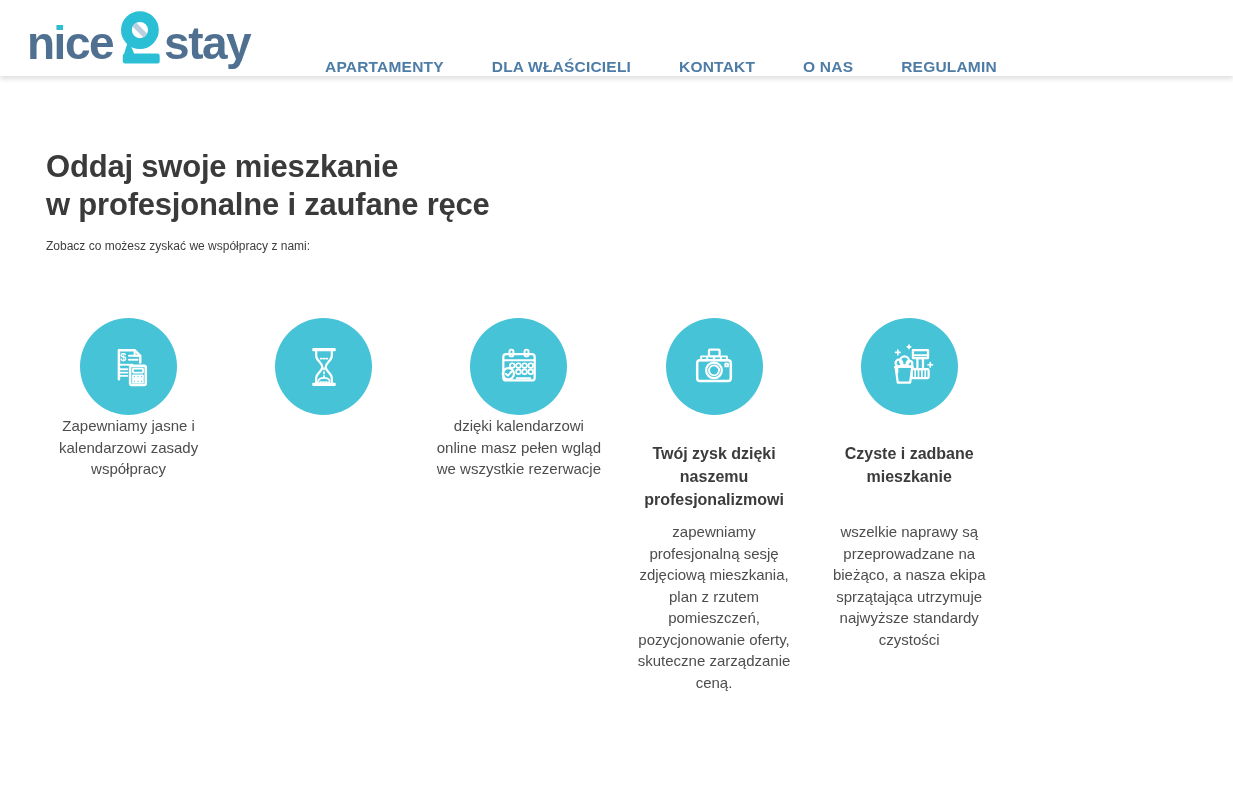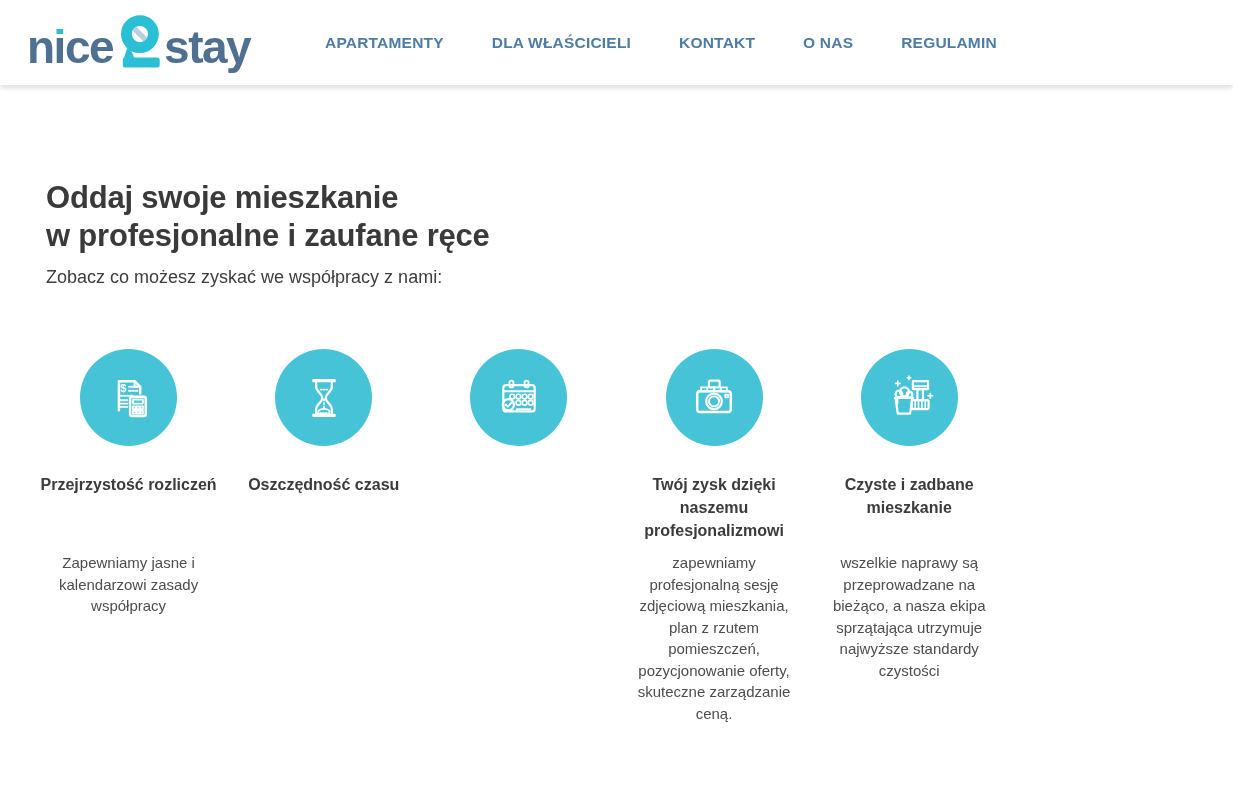--- a/index.html
+++ b/index.html
@@ -6,54 +6,54 @@
   html, body { background: #fff; }
   body {
     width: 1233px; height: 803px;
     font-family: "Liberation Sans", "DejaVu Sans", sans-serif;
     overflow: hidden; position: relative;
   }
   .page { width: 1233px; height: 803px; background: #fff; overflow: hidden; position: relative; }
 
   
   header {
-    height: 85px; background: #fff; position: relative; z-index: 5;
+    height: 76px; background: #fff; position: relative; z-index: 5;
     box-shadow: 0 3px 5px rgba(0,0,0,0.13);
     display: flex; align-items: center;
   }
   .logo { display: flex; align-items: flex-end; margin-left: 27px; cursor: pointer; }
   .logo-text {
     font-size: 46px; font-weight: bold; color: #4f7090;
     letter-spacing: -1.5px; line-height: 1; white-space: nowrap;
   }
   .logo-left-wrap { position: relative; display: inline-block; }
   .logo-overlay {
     position: absolute; left: 0; top: 0; color: #2abfd4;
     clip-path: inset(3% 57% 73% 33% round 50%);
     pointer-events: none; user-select: none;
   }
   .logo-pin { margin: 0 -2px -3px -1px; display: block; }
 
   nav {
     position: absolute; left: 325px; top: 0; height: 100%;
-    display: flex; align-items: center; gap: 48px;
+    display: flex; align-items: flex-end; gap: 48px;
   }
   nav a {
     font-size: 15.5px; font-weight: bold; color: #4d7ca6;
     text-decoration: none; letter-spacing: 0.2px; white-space: nowrap; cursor: pointer;
   }
 
   
-  main { padding-top: 94px; }
+  main { padding-top: 72px; }
   h1 {
     margin-left: 46px; font-size: 31px; line-height: 38px;
     font-weight: bold; color: #3a3a3a; white-space: pre-line; letter-spacing: -0.2px;
   }
   .subtitle {
-    margin: 9px 0 12px 46px; font-size: 18px; line-height: 27px; color: #3d3d3d;
+    margin: 9px 0 12px 46px; font-size: 12px; line-height: 27px; color: #3d3d3d;
   }
 
   
   .benefits {
     display: flex; margin: 58px 0 0 31px; width: 1171px;
   }
   .benefit { width: 195.16px; text-align: center; padding: 0 8px; }
   .circle {
     width: 97px; height: 97px; border-radius: 50%; background: #46c3d7;
     margin: 0 auto; display: flex; align-items: center; justify-content: center;
@@ -122,40 +122,38 @@
             <rect x="52" y="48" width="28" height="34" rx="3"></rect>
             <rect x="57" y="53" width="18" height="7" rx="1" stroke-width="3.2"></rect>
             <rect x="57" y="65" width="5" height="5" stroke-width="3"></rect>
               <rect x="63.5" y="65" width="5" height="5" stroke-width="3"></rect>
               <rect x="70" y="65" width="5" height="5" stroke-width="3"></rect>
             <rect x="57" y="73" width="5" height="5" stroke-width="3"></rect>
               <rect x="63.5" y="73" width="5" height="5" stroke-width="3"></rect>
               <rect x="70" y="73" width="5" height="5" stroke-width="3"></rect>
           </svg>
         </div>
-        <h3>Przejrzystość rozliczeń</h3>
         <p class="desc">Zapewniamy jasne i
 kalendarzowi zasady
 współpracy</p>
       </div>
 
       <div class="benefit">
         <div class="circle">
           <svg width="56" height="56" viewBox="0 0 100 100" class="icon-stroke">
             <rect x="29" y="16" width="42" height="6" rx="2" fill="#fff" stroke="none"></rect>
             <rect x="29" y="78" width="42" height="6" rx="2" fill="#fff" stroke="none"></rect>
             <path d="M36 22 v8 c0 9 11 12 11 20 c0 8 -11 11 -11 20 v8" stroke-width="4"></path>
             <path d="M64 22 v8 c0 9 -11 12 -11 20 c0 8 11 11 11 20 v8" stroke-width="4"></path>
             <path d="M44 35 h12" stroke-width="3" stroke-dasharray="2 3"></path>
             <path d="M50 52 v20" stroke-width="3" stroke-dasharray="2.5 4.5"></path>
             <path d="M40 74 c3 -6 17 -6 20 0" stroke-width="3"></path>
             <path d="M38 77 h24" stroke-width="3" stroke-dasharray="2 3"></path>
           </svg>
         </div>
-        <h3>Oszczędność czasu</h3>
       </div>
 
       <div class="benefit">
         <div class="circle">
           <svg width="56" height="56" viewBox="0 0 100 100" class="icon-stroke">
             <rect x="22" y="27" width="56" height="47" rx="5" stroke-width="4"></rect>
             <path d="M22 38 h56" stroke-width="3.5"></path>
             <rect x="33" y="19" width="7" height="12" rx="3.4" stroke-width="3.5"></rect>
             <rect x="60" y="19" width="7" height="12" rx="3.4" stroke-width="3.5"></rect>
             <circle cx="38" cy="47.5" r="4.2" stroke-width="3"></circle>
@@ -163,20 +161,23 @@
               <circle cx="60" cy="47.5" r="4.2" stroke-width="3"></circle>
               <circle cx="71" cy="47.5" r="4.2" stroke-width="3"></circle>
             <circle cx="49" cy="58.5" r="4.2" stroke-width="3"></circle>
               <circle cx="60" cy="58.5" r="4.2" stroke-width="3"></circle>
               <circle cx="71" cy="58.5" r="4.2" stroke-width="3"></circle>
             <path d="M46 70 h24" stroke-width="3.5"></path>
             <circle cx="31" cy="62" r="10" stroke-width="4"></circle>
             <path d="M26.5 62 l3.5 3.5 l7 -7.5" stroke-width="3.5"></path>
           </svg>
         </div>
+        <p class="desc">dzięki kalendarzowi
+online masz pełen wgląd
+we wszystkie rezerwacje</p>
       </div>
 
 
       <div class="benefit">
         <div class="circle">
           <svg width="56" height="56" viewBox="0 0 100 100" class="icon-stroke">
             <rect x="20" y="38" width="60" height="37" rx="5" stroke-width="4.5"></rect>
             <rect x="27" y="31" width="11" height="7" stroke-width="3.5"></rect>
             <rect x="62" y="31" width="11" height="7" stroke-width="3.5"></rect>
             <rect x="41" y="19" width="19" height="12" rx="2" stroke-width="4"></rect>

